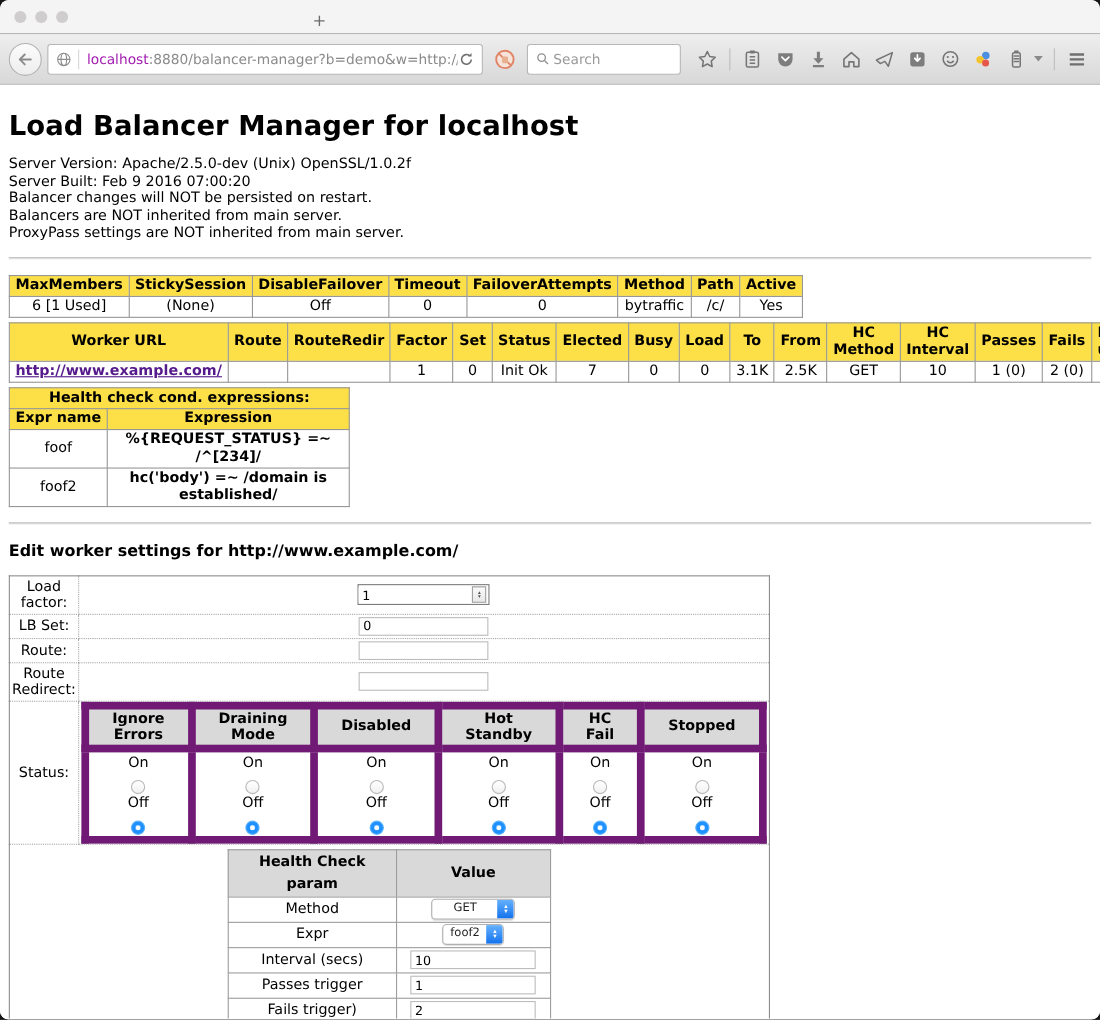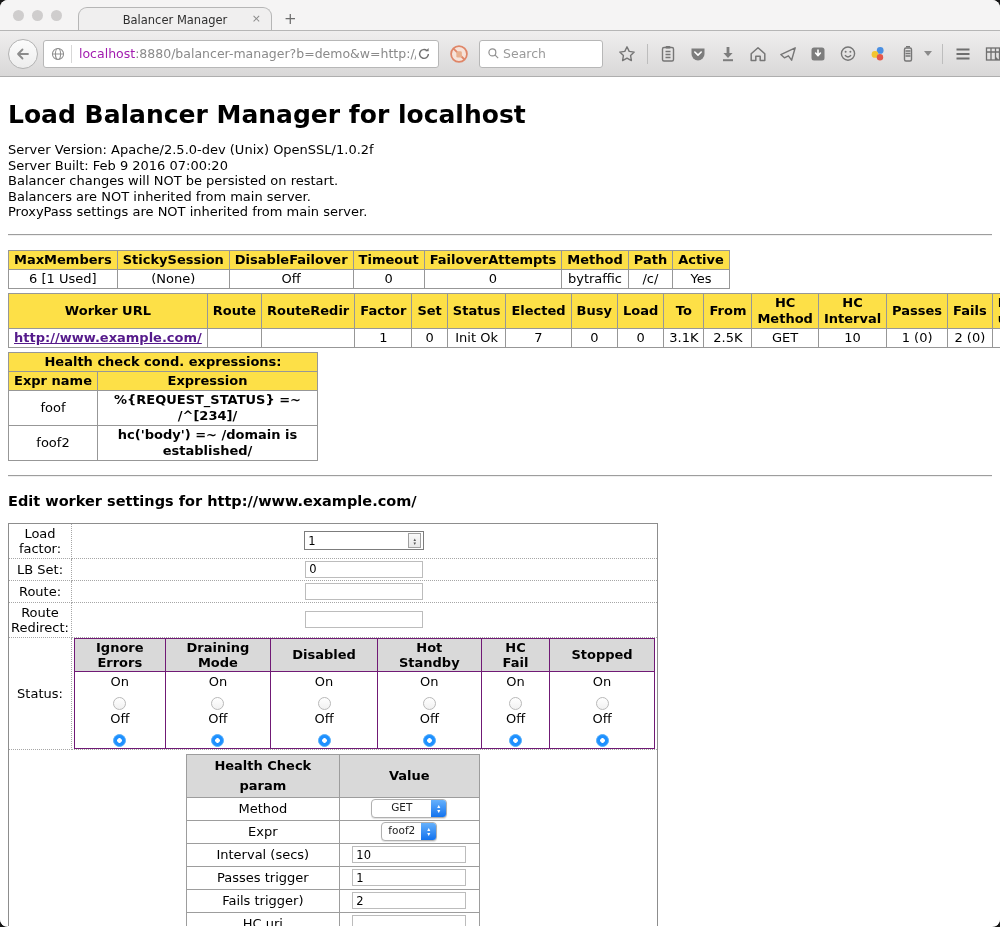--- a/index.html
+++ b/index.html
@@ -21,21 +21,21 @@
            display:flex;align-items:center;padding:0 8px;box-sizing:border-box;}
   .navback{width:28px;height:28px;border-radius:50%;border:1px solid #b3b3b3;background:linear-gradient(#fcfcfc,#ededed);
            display:flex;align-items:center;justify-content:center;flex:none;margin-right:5px;color:#8c8c8c;}
   .urlbar{width:396px;height:28px;background:#fff;border:1px solid #b7b7b7;border-radius:3px;
           display:flex;align-items:center;padding:0 6px;box-sizing:border-box;flex:none;}
   .urlbar .sep{width:1px;height:18px;background:#d7d7d7;margin:0 7px 0 5px;}
   .urltext{flex:1;font-size:12.5px;white-space:nowrap;overflow:hidden;}
   .url-domain{color:#a21caf;}
   .url-rest{color:#8a8a8a;}
   .blockbtn{flex:none;margin:0 9px;}
-  .searchbar{width:124px;height:28px;background:#fff;border:1px solid #b7b7b7;border-radius:3px;
+  .searchbar{width:140px;height:28px;background:#fff;border:1px solid #b7b7b7;border-radius:3px;
              display:flex;align-items:center;padding:0 6px;box-sizing:border-box;flex:none;}
   .searchbar input{border:none;outline:none;width:100px;font-size:12.5px;font-family:"DejaVu Sans",sans-serif;color:#333;background:transparent;}
   .searchbar input::placeholder{color:#9a9a9a;}
   .icons{display:flex;align-items:center;gap:10px;margin-left:14px;color:#767676;}
   .vsep{width:1px;height:20px;background:#bdbdbd;}
   .ticon{width:20px;height:20px;flex:none;}
   .caret{width:0;height:0;border-left:4px solid transparent;border-right:4px solid transparent;border-top:5px solid #8a8a8a;margin-left:-4px;}
   
   .content{background:#fff;height:849px;padding:0 8px;box-sizing:border-box;overflow:hidden;color:#000;}
   h1{font-size:25px;margin:23px 0 13px;font-weight:bold;}
@@ -54,21 +54,21 @@
   table.formt > tbody > tr > td{border:1px dotted #a6a6a6;font-size:13px;padding:2px;}
   td.labcell{width:100px;text-align:center;}
   td.fieldcell{text-align:center;}
   .txtin{width:118px;height:17px;border:1px solid #bcbcbc;border-radius:0;font-size:11.5px;
          font-family:"DejaVu Sans",sans-serif;padding:0 3px;box-sizing:border-box;background:#fff;}
   .numwrap{display:inline-flex;align-items:center;width:120px;height:19px;border:1.5px solid #7c7c7c;background:#fff;box-sizing:border-box;}
   .numwrap input{flex:1;border:none;outline:none;font-size:11.5px;font-family:"DejaVu Sans",sans-serif;padding:0 3px;min-width:0;}
   .numstep{width:11px;height:13px;border:1px solid #a0a0a0;background:linear-gradient(#fafafa,#e8e8e8);
            display:flex;flex-direction:column;align-items:center;justify-content:center;font-size:5px;line-height:4px;color:#555;margin-right:2px;}
   .stattbl{border-collapse:collapse;}
-  .stattbl th,.stattbl td{border:1px solid #701a75;font-size:13px;padding:1px 21px;text-align:center;}
+  .stattbl th,.stattbl td{border:7px solid #701a75;font-size:13px;padding:1px 21px;text-align:center;}
   .stattbl th{background:#d9d9d9;}
   .radioline{display:flex;align-items:center;justify-content:center;gap:6px;line-height:18px;flex-direction:column;}
   .radio{width:13px;height:13px;border-radius:50%;box-sizing:border-box;background:linear-gradient(#fff,#f1f1f1);border:1px solid #b9b9b9;display:inline-block;}
   .radio.checked{border:1px solid #59b0fa;background:radial-gradient(circle,#ffffff 0 2px,#1e90ff 2.6px 100%);}
   .hctbl{border-collapse:collapse;margin:2px auto;}
   .hctbl th,.hctbl td{border:1px solid #9d9d9d;font-size:13px;text-align:center;padding:1px 6px;}
   .hctbl th{background:#d9d9d9;}
   .hc-lab{width:140px;line-height:20px;}
   .hc-val{width:127px;}
   .macsel{display:inline-flex;align-items:stretch;height:17px;border:1px solid #b0b0b0;border-radius:4px;background:#fff;
@@ -86,24 +86,20 @@
 <body>
 
 <div class="window">
 
   <div class="titlebar">
     <div class="traffic">
       <span></span>
       <span></span>
       <span></span>
     </div>
-    <div class="tab">
-      <span class="tab-title">Balancer Manager</span>
-      <span class="tab-close">×</span>
-    </div>
     <div class="newtab">+</div>
   </div>
 
   <div class="toolbar">
     <div class="navback">
       <svg class="ticon" viewBox="0 0 20 20">
           <path d="M15 10H5M9.5 5.5 5 10l4.5 4.5" fill="none" stroke="#8c8c8c" stroke-width="1.8" stroke-linecap="round" stroke-linejoin="round"></path>
         </svg>
     </div>
     <div class="urlbar">

